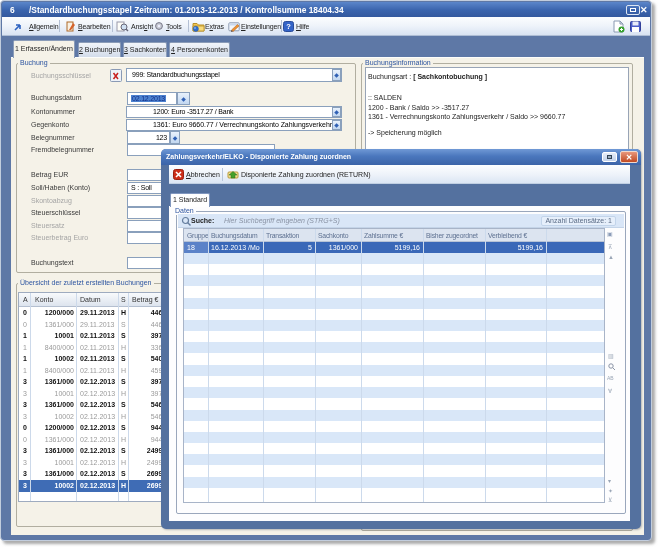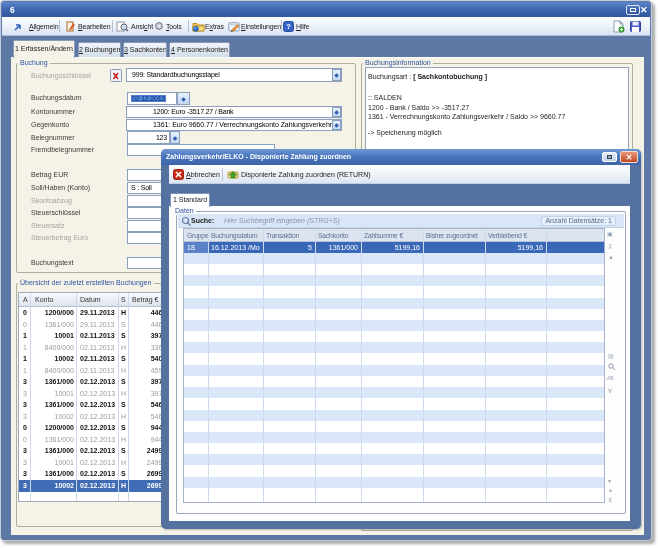--- a/index.html
+++ b/index.html
@@ -76,20 +76,21 @@
 .grow.tint { background:#d9e7f8; }
 .grow.sel { background:#3a68b8; color:#fff; font-size:7px; }
 .grow.sel div { position:absolute; top:2px; }
 .gico { position:absolute; color:#9aa6b6; font-size:6px; }
 </style>
 </head>
 <body>
 <div id="win">
   <div id="titlebar">
     <span class="t6">6</span>
+    <span class="tt">/Standardbuchungsstapel Zeitraum: 01.2013-12.2013 / Kontrollsumme 18404.34</span>
     <span class="tbtn" style="left:624px;">
         <span class="sq"></span>
       </span>
     <span id="tclose">✕</span>
   </div>
   <div id="menubar">
     <svg class="abs" style="left:11px; top:5px;" width="10" height="10" viewBox="0 0 10 10">
         <path d="M2 8 L7 3 M7 3 h-4 M7 3 v4" stroke="#2e62c0" stroke-width="1.6" fill="none"></path>
       </svg>
     <span class="mi" style="left:27px;"><span class="u">A</span>llgemein</span>

